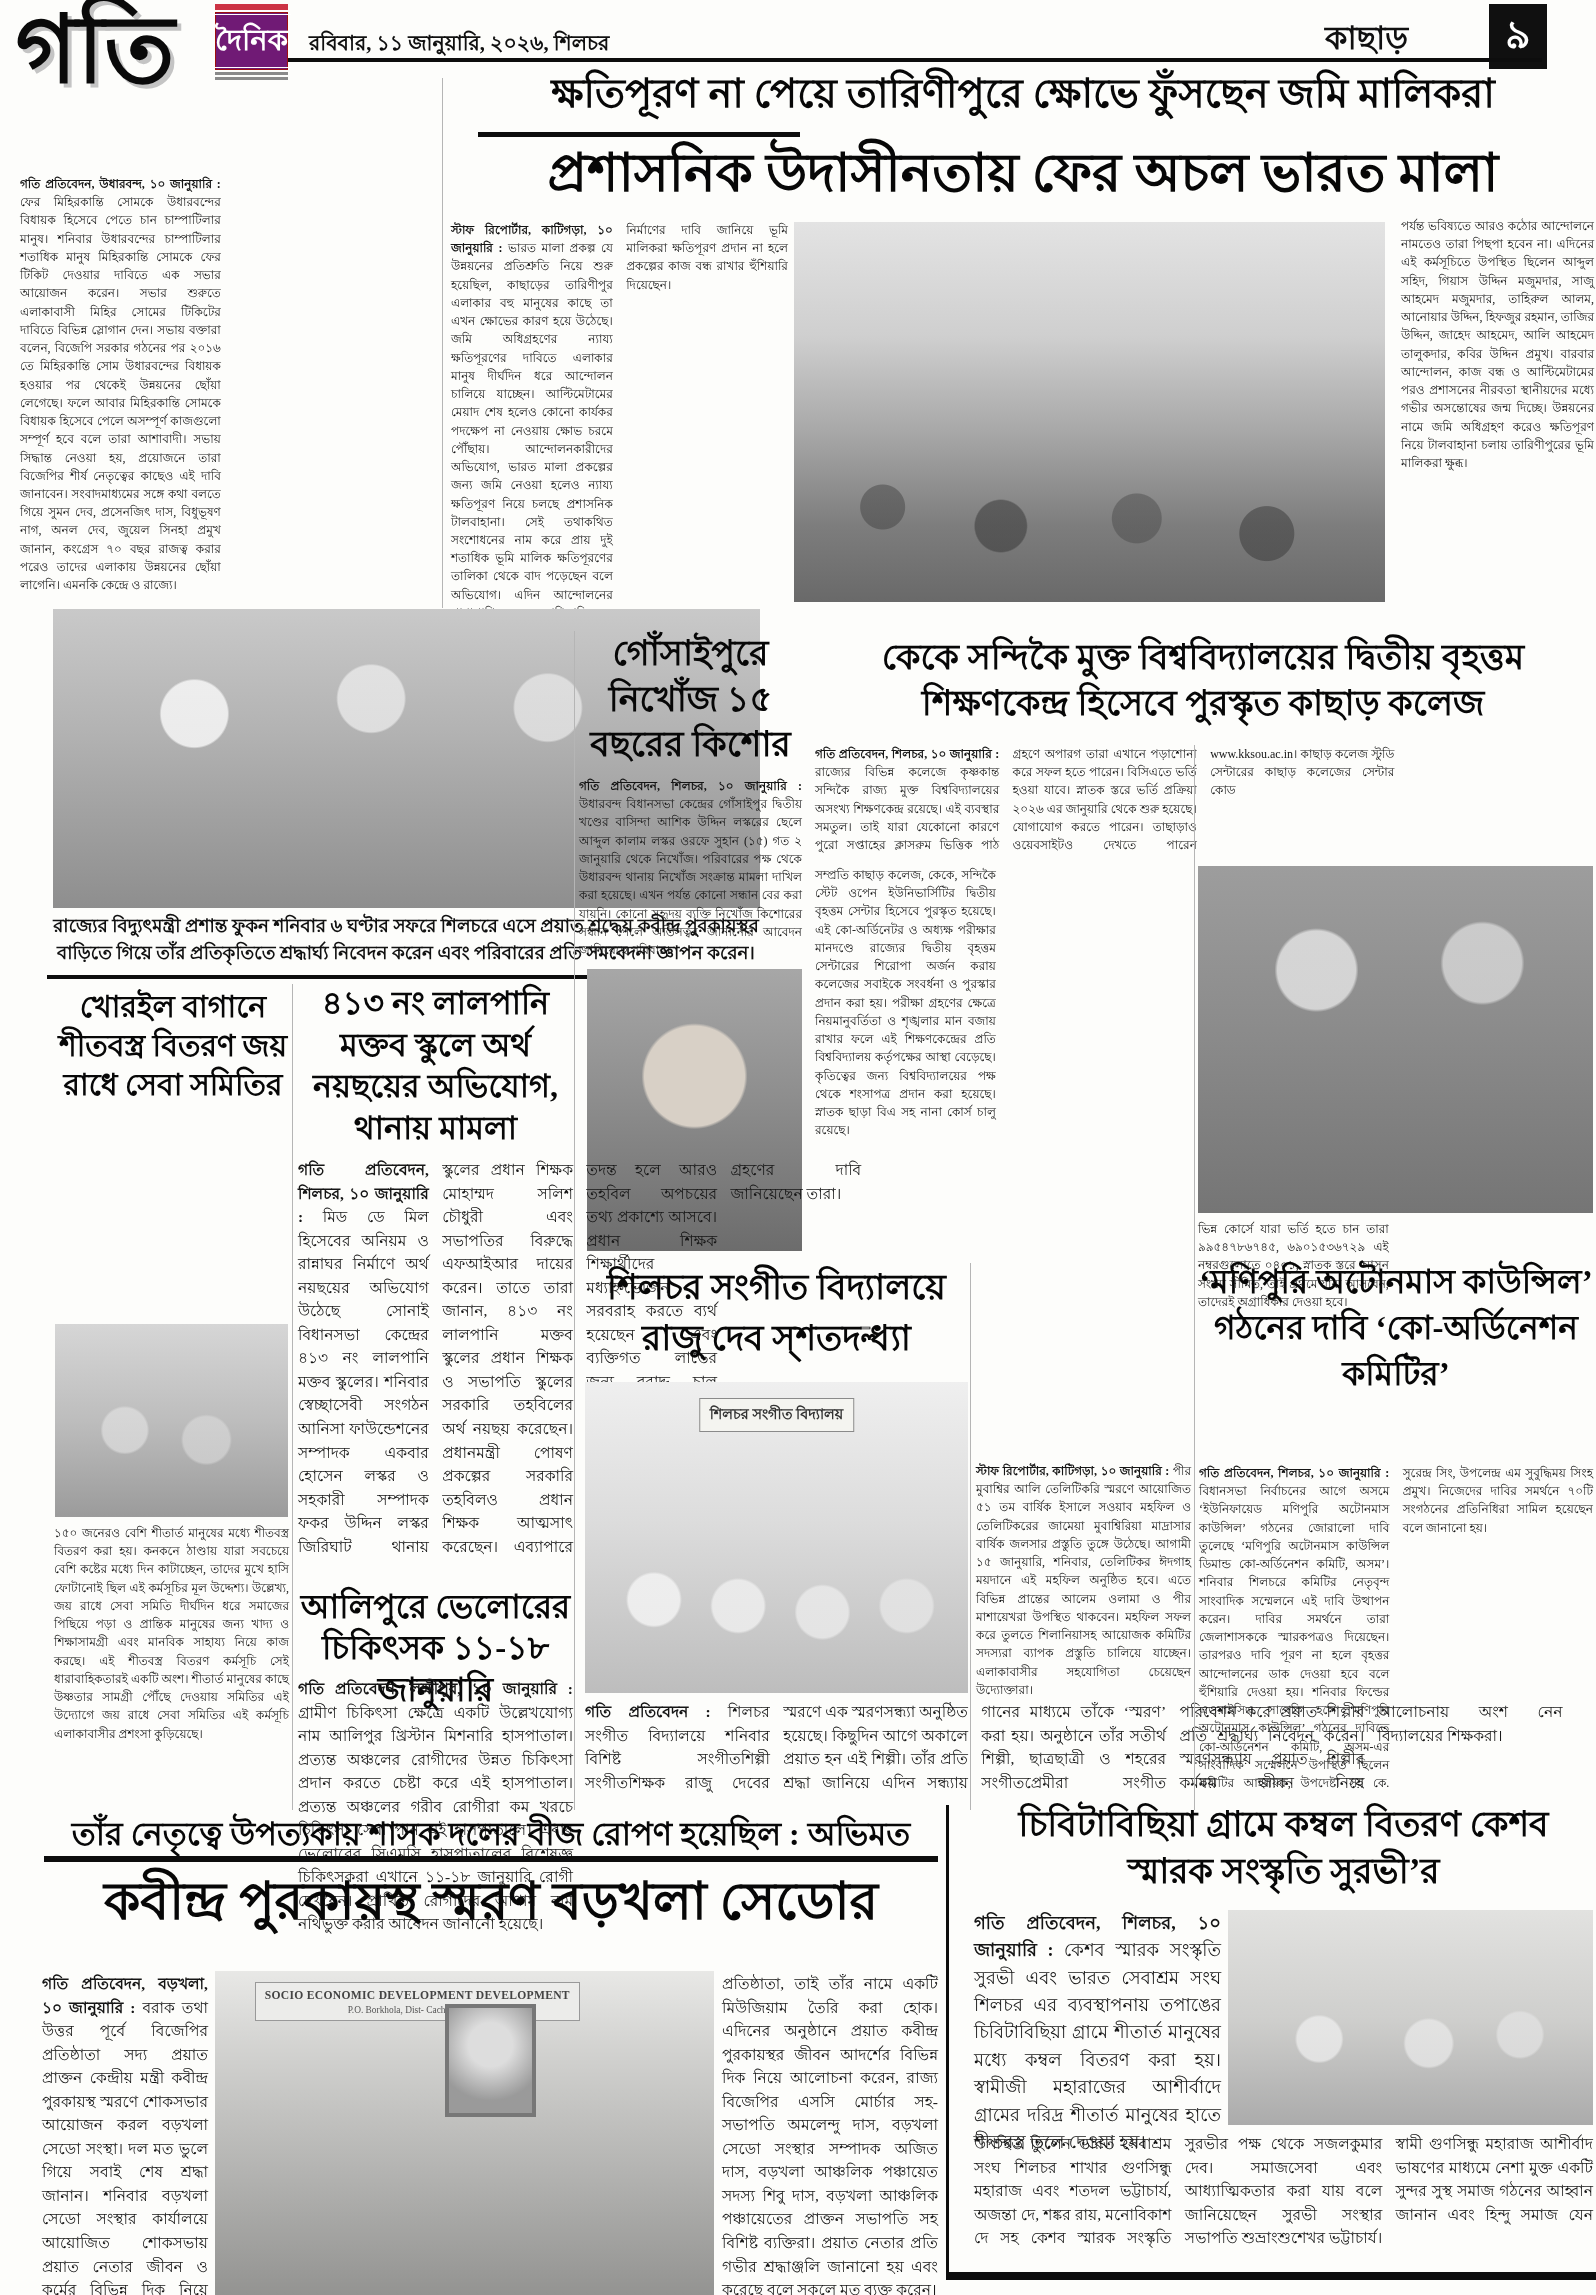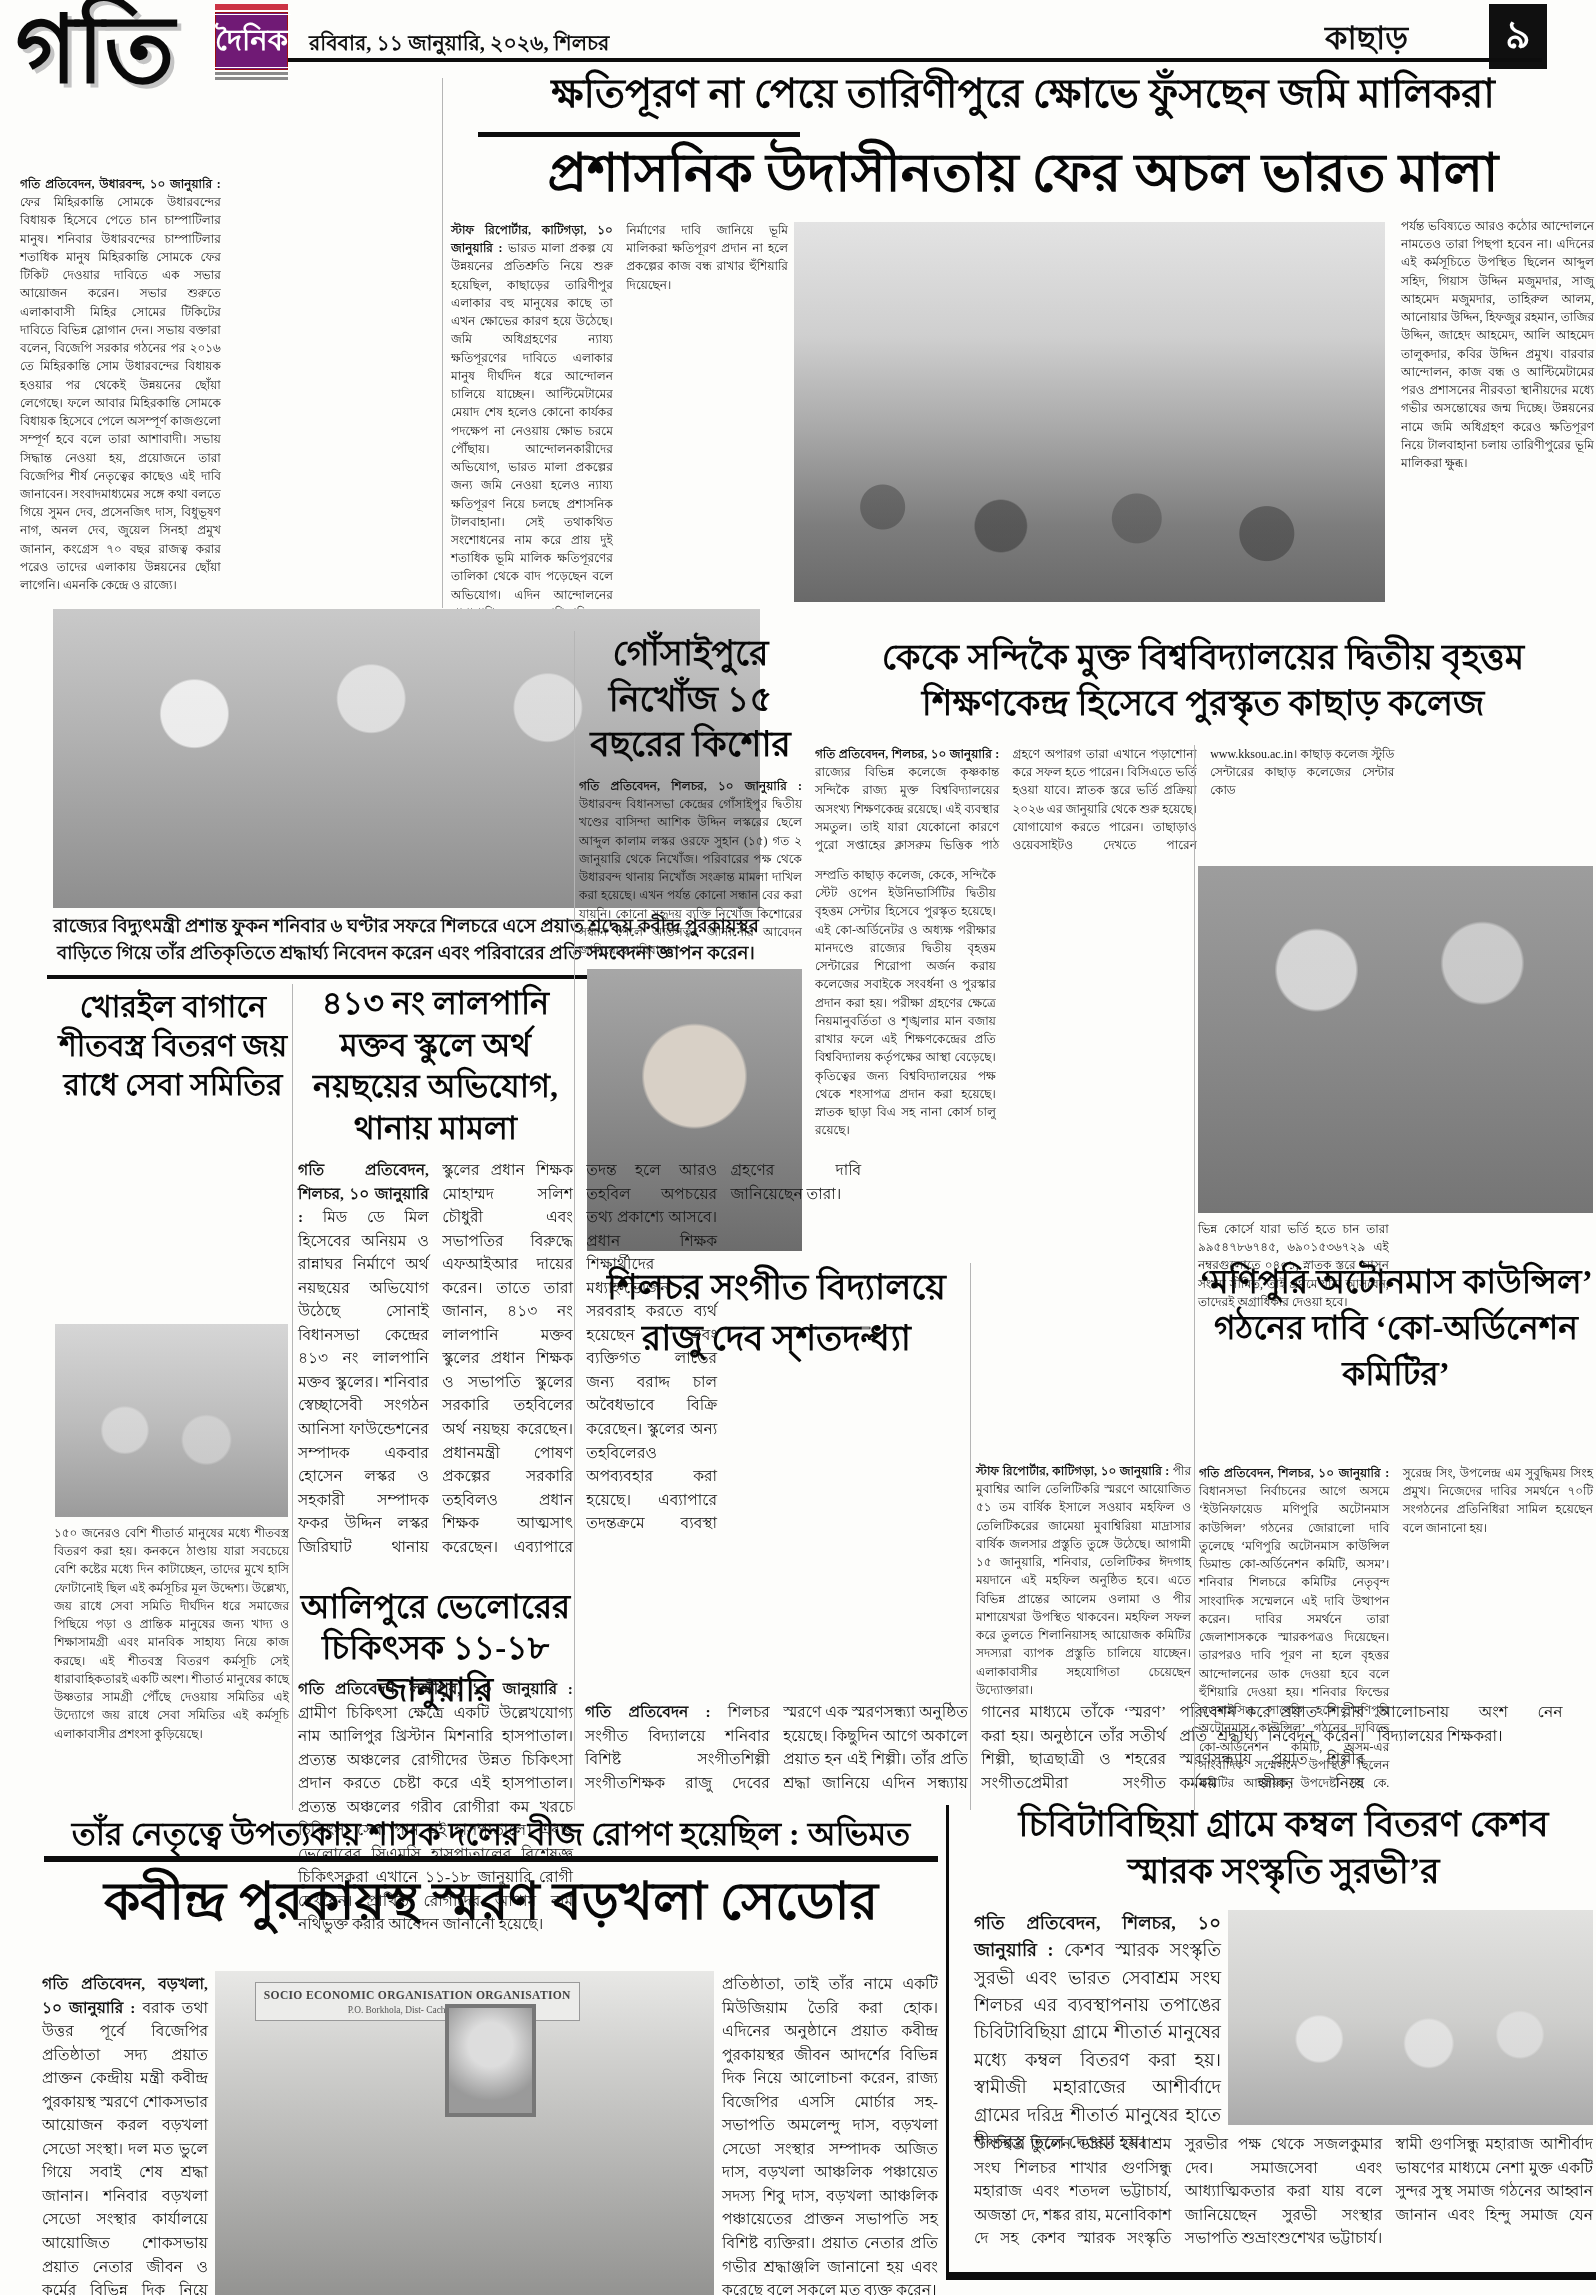--- a/index.html
+++ b/index.html
@@ -144,20 +144,23 @@
   </div>
 
   <div class="abs hl" style="left:298px;top:1587px;width:275px;font-size:33px;line-height:1.25;">আলিপুরে ভেলোরের চিকিৎসক ১১-১৮ জানুয়ারি</div>
   <div class="abs bt" style="left:298px;top:1677px;width:275px;height:133px;font-size:15.5px;">
     <span class="byl">গতি প্রতিবেদন, লক্ষীপুর, ১০ জানুয়ারি :</span>
     <span>গ্রামীণ চিকিৎসা ক্ষেত্রে একটি উল্লেখযোগ্য নাম আলিপুর খ্রিস্টান মিশনারি হাসপাতাল। প্রত্যন্ত অঞ্চলের রোগীদের উন্নত চিকিৎসা প্রদান করতে চেষ্টা করে এই হাসপাতাল। প্রত্যন্ত অঞ্চলের গরীব রোগীরা কম খরচে চিকিৎসা সেবা পান এই হাসপাতালে। এবার ভেলোরের সিএমসি হাসপাতালের বিশেষজ্ঞ চিকিৎসকরা এখানে ১১-১৮ জানুয়ারি রোগী দেখবেন। প্রার্থিত রোগীদের আগাম নাম নথিভুক্ত করার আবেদন জানানো হয়েছে।</span>
   </div>
   <div class="abs vdiv" style="left:574px;top:631px;height:1179px;"></div>
 
   <div class="abs hl" style="left:585px;top:1263px;width:383px;font-size:35px;line-height:1.45;">শিলচর সংগীত বিদ্যালয়ে রাজু দেব স্শতদল্ধ্যা</div>
+  <div class="abs ph ph-music" style="left:585px;top:1382px;width:383px;height:311px;">
+    <div class="placard">শিলচর সংগীত বিদ্যালয়</div>
+  </div>
   <div class="abs bt cols2" style="left:585px;top:1700px;width:383px;height:110px;font-size:15.5px;">
     <span class="byl">গতি প্রতিবেদন :</span>
     <span>শিলচর সংগীত বিদ্যালয়ে শনিবার বিশিষ্ট সংগীতশিল্পী সংগীতশিক্ষক রাজু দেবের স্মরণে এক স্মরণসন্ধ্যা অনুষ্ঠিত হয়েছে। কিছুদিন আগে অকালে প্রয়াত হন এই শিল্পী। তাঁর প্রতি শ্রদ্ধা জানিয়ে এদিন সন্ধ্যায় গানের মাধ্যমে তাঁকে ‘স্মরণ’ করা হয়। অনুষ্ঠানে তাঁর সতীর্থ শিল্পী, ছাত্রছাত্রী ও শহরের সংগীতপ্রেমীরা সংগীত পরিবেশন করে প্রয়াত শিল্পীর প্রতি শ্রদ্ধার্ঘ্য নিবেদন করেন। স্মরণসন্ধ্যায় প্রয়াত শিল্পীর কর্মময় জীবন নিয়ে আলোচনায় অংশ নেন বিদ্যালয়ের শিক্ষকরা।</span>
   </div>
   <div class="abs vdiv" style="left:970px;top:1263px;height:547px;"></div>
 
   <div class="abs bt" style="left:976px;top:1462px;width:215px;height:348px;">
     <span class="byl">স্টাফ রিপোর্টার, কাটিগড়া, ১০ জানুয়ারি :</span>
     <span>পীর মুবাশ্বির আলি তেলিটিকরি স্মরণে আয়োজিত ৫১ তম বার্ষিক ইসালে সওয়াব মহফিল ও তেলিটিকরের জামেয়া মুবাশ্বিরিয়া মাদ্রাসার বার্ষিক জলসার প্রস্তুতি তুঙ্গে উঠেছে। আগামী ১৫ জানুয়ারি, শনিবার, তেলিটিকর ঈদগাহ ময়দানে এই মহফিল অনুষ্ঠিত হবে। এতে বিভিন্ন প্রান্তের আলেম ওলামা ও পীর মাশায়েখরা উপস্থিত থাকবেন। মহফিল সফল করে তুলতে শিলানিয়াসহ আয়োজক কমিটির সদস্যরা ব্যাপক প্রস্তুতি চালিয়ে যাচ্ছেন। এলাকাবাসীর সহযোগিতা চেয়েছেন উদ্যোক্তারা।</span>
   </div>
@@ -171,21 +174,21 @@
 
   <div class="abs hl" style="left:44px;top:1809px;width:894px;font-size:32px;">তাঁর নেতৃত্বে উপত্যকায় শাসক দলের বীজ রোপণ হয়েছিল : অভিমত</div>
   <div class="abs rule" style="left:44px;top:1856px;width:894px;height:5.5px;"></div>
   <div class="abs hl" style="left:44px;top:1871px;width:894px;font-size:52px;line-height:1.2;">কবীন্দ্র পুরকায়স্থ স্মরণ বড়খলা সেডোর</div>
   <div class="abs bt" style="left:42px;top:1972px;width:166px;height:322px;font-size:15.5px;">
     <span class="byl">গতি প্রতিবেদন, বড়খলা, ১০ জানুয়ারি :</span>
     <span>বরাক তথা উত্তর পূর্বে বিজেপির প্রতিষ্ঠাতা সদ্য প্রয়াত প্রাক্তন কেন্দ্রীয় মন্ত্রী কবীন্দ্র পুরকায়স্থ স্মরণে শোকসভার আয়োজন করল বড়খলা সেডো সংস্থা। দল মত ভুলে গিয়ে সবাই শেষ শ্রদ্ধা জানান। শনিবার বড়খলা সেডো সংস্থার কার্যালয়ে আয়োজিত শোকসভায় প্রয়াত নেতার জীবন ও কর্মের বিভিন্ন দিক নিয়ে আলোচনা হয়। বক্তারা বলেন, তাঁর নেতৃত্বেই উপত্যকায় শাসক দলের বীজ রোপণ হয়েছিল। গ্রামীণ প্রকল্পের সুফল পৌঁছে দেওয়ায় তাঁর অবদান স্মরণীয় হয়ে থাকবে।</span>
   </div>
   <div class="abs ph ph-sedo" style="left:215px;top:1971px;width:499px;height:325px;">
     <div class="banner">
-      <div class="b1">SOCIO ECONOMIC ORGANISATION ORGANISATION</div>
+      <div class="b1">SOCIO ECONOMIC DEVELOPMENT DEVELOPMENT</div>
       <div class="b2">P.O. Borkhola, Dist- Cachar (Assam)</div>
     </div>
     <div class="portrait"></div>
   </div>
   <div class="abs bt" style="left:722px;top:1972px;width:216px;height:322px;font-size:15.5px;">
     <span>প্রতিষ্ঠাতা, তাই তাঁর নামে একটি মিউজিয়াম তৈরি করা হোক। এদিনের অনুষ্ঠানে প্রয়াত কবীন্দ্র পুরকায়স্থর জীবন আদর্শের বিভিন্ন দিক নিয়ে আলোচনা করেন, রাজ্য বিজেপির এসসি মোর্চার সহ-সভাপতি অমলেন্দু দাস, বড়খলা সেডো সংস্থার সম্পাদক অজিত দাস, বড়খলা আঞ্চলিক পঞ্চায়েত সদস্য শিবু দাস, বড়খলা আঞ্চলিক পঞ্চায়েতের প্রাক্তন সভাপতি সহ বিশিষ্ট ব্যক্তিরা। প্রয়াত নেতার প্রতি গভীর শ্রদ্ধাঞ্জলি জানানো হয় এবং করেছে বলে সকলে মত ব্যক্ত করেন।</span>
   </div>
   <div class="abs rule" style="left:946px;top:1805px;width:2.8px;height:471px;"></div>
 
   <div class="abs hl" style="left:974px;top:1801px;width:619px;font-size:35px;line-height:1.35;">চিবিটাবিছিয়া গ্রামে কম্বল বিতরণ কেশব স্মারক সংস্কৃতি সুরভী’র</div>

